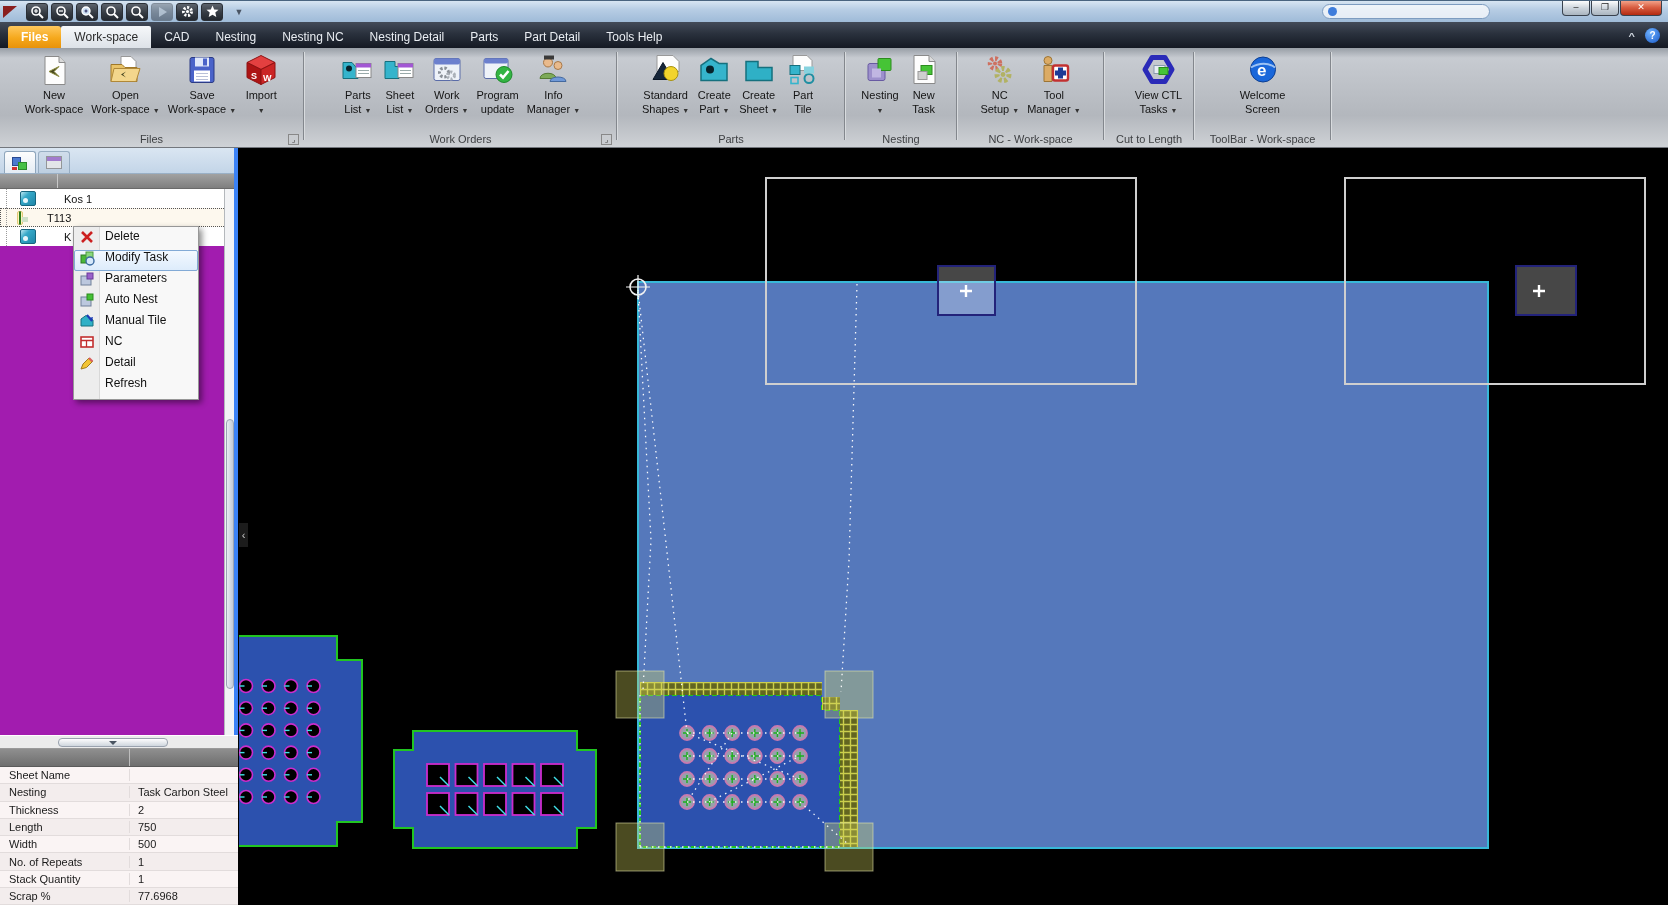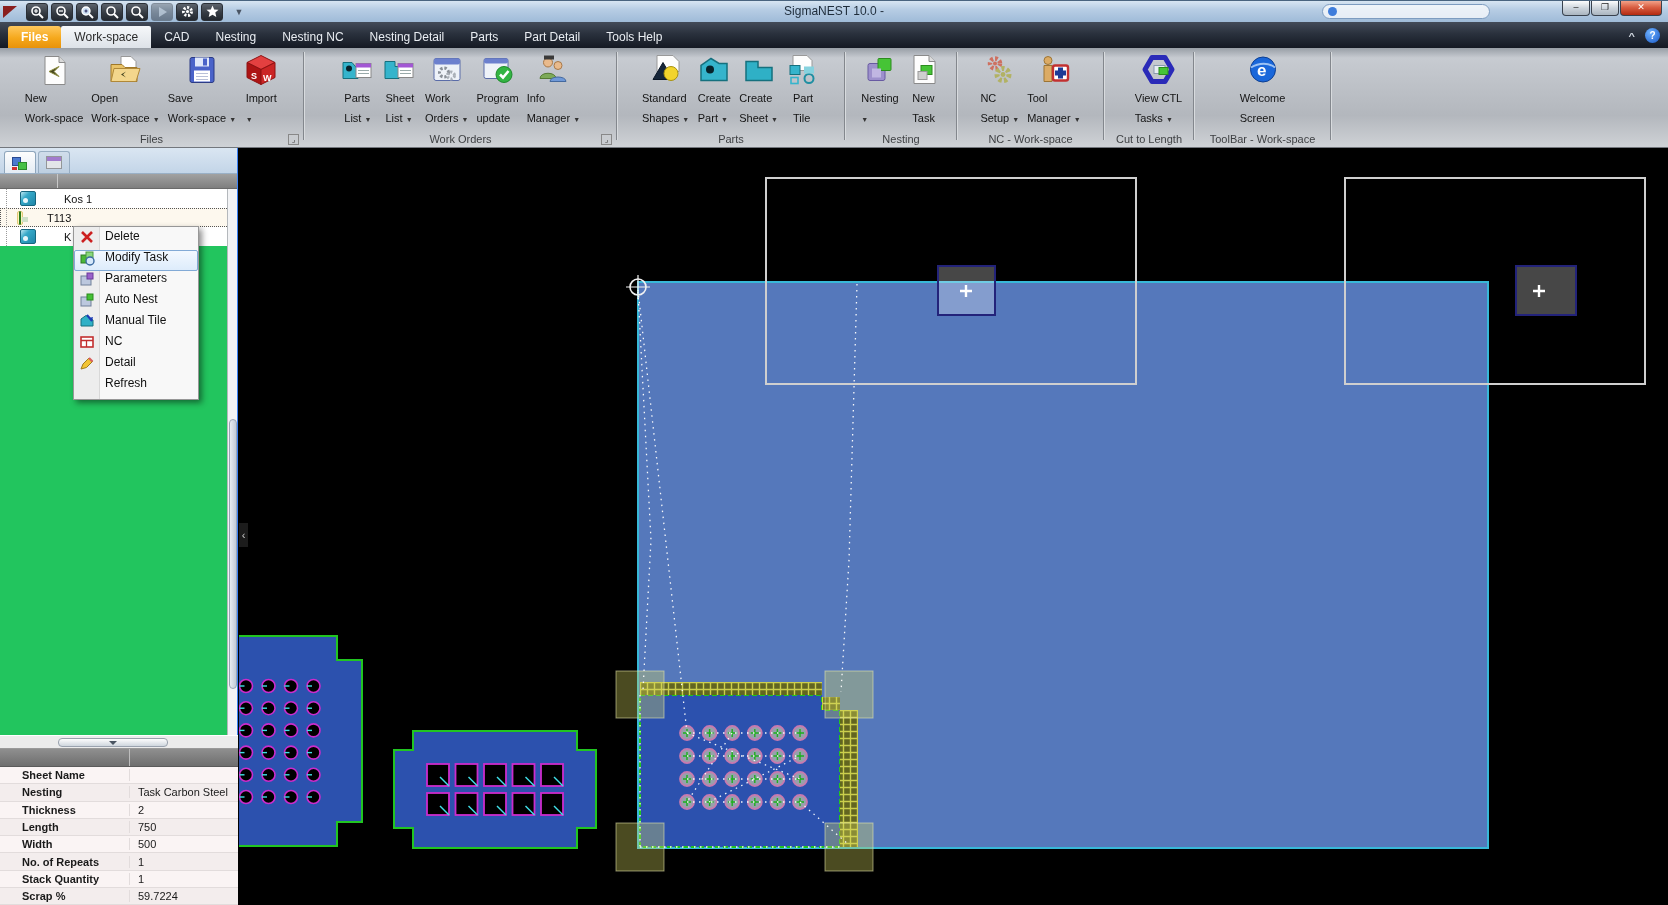--- a/index.html
+++ b/index.html
@@ -53,31 +53,31 @@
   .ribbon { position:absolute; left:0; top:48px; width:1668px; height:100px;
     background:linear-gradient(180deg,#989ea6 0%,#c7cbd1 10%,#b3b7bd 68%,#cfd2d6 100%);
     border-bottom:1px solid #73777d; display:flex; }
   .rgroup { position:relative; height:100%; flex:0 0 auto; }
   .rgdivider { width:2px; height:88px; margin-top:4px;
     border-left:1px solid #83878d; border-right:1px solid #d8dbde; flex:0 0 auto; }
   .rbuttons { display:flex; justify-content:center; align-items:flex-start; height:82px; padding-top:4px; }
   .rbtn { display:flex; flex-direction:column; align-items:center; border:none; background:transparent;
     padding:2px 4px 0 4px; font-family:inherit; cursor:default; }
   .ricon { width:34px; height:32px; display:block; margin-bottom:2px; }
-  .rlab { font-size:11px; line-height:20px; color:#141414; text-align:left; white-space:nowrap; }
+  .rlab { font-size:11px; line-height:14px; color:#141414; text-align:center; white-space:nowrap; }
   .dd { font-size:7px; color:#333; }
   .rglabel { position:absolute; bottom:2px; left:0; right:0; text-align:center;
     font-size:11px; color:#3d3f42; }
   .launcher { position:absolute; bottom:2px; right:4px; width:11px; height:11px;
     border:1px solid #888; background:#c9ccd0; color:#444; font-size:8px; line-height:9px; text-align:center; }
 
   
   .content { position:absolute; left:0; top:148px; width:1668px; height:757px; }
-  .sidebar { position:absolute; left:0; top:0; width:238px; height:757px; background:#22c55e;
-    border-right:1px solid #3b82f6; }
+  .sidebar { position:absolute; left:0; top:0; width:238px; height:757px; background:#a21caf;
+    border-right:4px solid #3b82f6; }
   .ptabs { height:26px; background:linear-gradient(180deg,#dae6f2,#c3d5e8);
     border-bottom:1px solid #9ab0c6; display:flex; align-items:flex-end; padding-left:4px; gap:2px; }
   .ptab { width:32px; height:22px; border:1px solid #8fa6bc; border-bottom:none;
     border-radius:3px 3px 0 0; background:linear-gradient(180deg,#fdfdfd,#e4ecf4);
     display:flex; align-items:center; justify-content:center; }
   .ptab.inactive { background:linear-gradient(180deg,#cfdcea,#bccee0); opacity:.85; }
   .ticon { position:relative; width:16px; height:14px; }
   .ticon .b1 { position:absolute; left:0; top:1px; width:9px; height:9px; background:#4a7ad0; border:1px solid #2a4a90; }
   .ticon .b2 { position:absolute; left:6px; top:6px; width:9px; height:8px; background:#46c046; border:1px solid #2a8a2a; }
   .ticon .b3 { position:absolute; left:0; top:11px; width:5px; height:3px; background:#d03030; }
@@ -113,21 +113,21 @@
     border-left:4px solid transparent; border-right:4px solid transparent; border-top:4px solid #4a5562; }
 
   .props { position:absolute; left:0; top:601px; width:238px; height:156px; font-size:11px; }
   .phead { height:18px; display:flex; background:linear-gradient(180deg,#8f8f8f,#6e6e6e);
     border-bottom:1px solid #5a5a5a; }
   .phead .c1 { width:130px; border-right:1px solid #bdbdbd; }
   .phead .c2 { flex:1; }
   .prow { height:17.3px; display:flex; align-items:center; border-bottom:1px solid #e2dcdc; color:#1a1a1a; }
   .prow:nth-child(even) { background:#faf4f4; }
   .prow:nth-child(odd)  { background:#f3eded; }
-  .prow .plabel { width:130px; padding-left:22px; border-right:1px solid #e2dcdc;font-weight:bold; }
+  .prow .plabel { width:130px; padding-left:9px; border-right:1px solid #e2dcdc; }
   .prow .pvalue { flex:1; padding-left:8px; }
 
   
   .ctxmenu { position:absolute; left:73px; top:226px; width:126px; background:#f8f8f8;
     border:1px solid #979797; box-shadow:3px 3px 6px rgba(0,0,0,.45); z-index:50; padding:2px 0; }
   .ctxmenu:before { content:""; position:absolute; left:0; top:0; bottom:0; width:25px;
     background:#ededed; border-right:1px solid #d8d8d8; }
   .mitem { position:relative; height:21px; display:flex; align-items:flex-start; font-size:12px; color:#111; }
   .mitem .micon { width:25px; height:16px; display:flex; align-items:center; justify-content:center; flex:0 0 auto; }
   .mitem .mlabel { margin-left:6px; white-space:nowrap; }
@@ -192,21 +192,20 @@
             <circle cx="6.5" cy="6.5" r="1.6" fill="#fff"></circle>
           </svg>
         </div>
         <div class="qbtn">
           <svg width="13" height="13">
             <polygon points="6.5,0.5 8.2,4.4 12.5,4.8 9.3,7.6 10.3,12 6.5,9.7 2.7,12 3.7,7.6 0.5,4.8 4.8,4.4" fill="#fff"></polygon>
           </svg>
         </div>
       </div>
     <div class="qmore">▼</div>
-    <div class="wtitle">SigmaNEST 10.0 -</div>
     <div class="searchbox">
       <span class="sdot"></span>
     </div>
     <div class="winbtns">
       <div class="wbtn min">–</div>
       <div class="wbtn res">❐</div>
       <div class="wbtn close">✕</div>
     </div>
   </div>
 
@@ -512,21 +511,21 @@
           <div class="prow">
             <div class="plabel">No. of Repeats</div>
             <div class="pvalue">1</div>
           </div>
           <div class="prow">
             <div class="plabel">Stack Quantity</div>
             <div class="pvalue">1</div>
           </div>
           <div class="prow">
             <div class="plabel">Scrap %</div>
-            <div class="pvalue">59.7224</div>
+            <div class="pvalue">77.6968</div>
           </div>
         </div>
     </div>
 
     <div class="canvas">
       <svg width="1668" height="757" viewBox="238 148 1430 757" xmlns="http://www.w3.org/2000/svg">
         <defs>
           <pattern id="hatch" width="7" height="7" patternUnits="userSpaceOnUse">
             <rect width="7" height="7" fill="#63630f"></rect>
             <path d="M0 3.5h7M3.5 0v7" stroke="#d8d840" stroke-width="1.4"></path>

